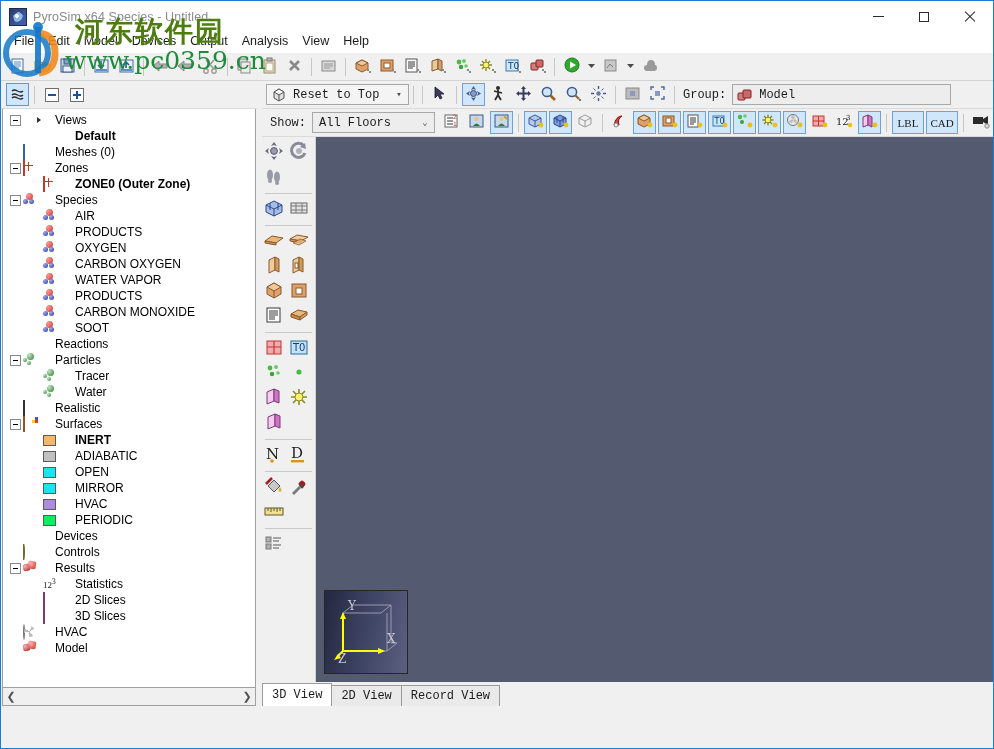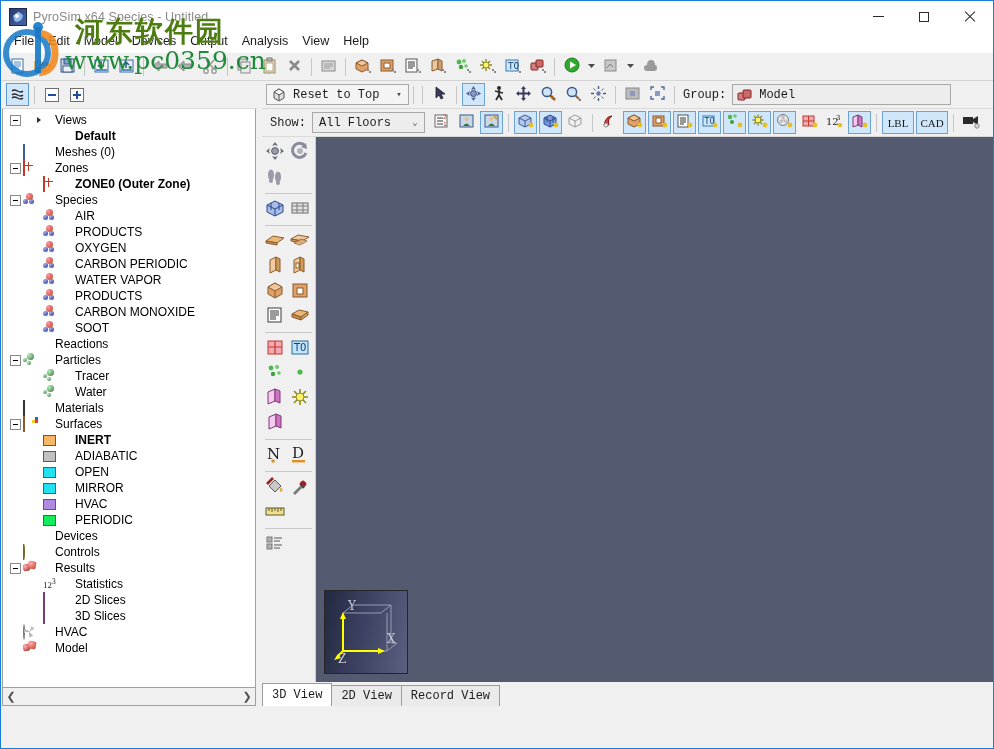--- a/index.html
+++ b/index.html
@@ -460,21 +460,21 @@
           <div class="row">
             <span class="ind" style="width:27px"></span>
             <span class="dash" style="width:13px"></span>
             <span class="ti" style="position:relative"><span class="ic-spec"><i></i><i></i><i></i></span></span>
             <span class="lbl">OXYGEN</span>
           </div>
           <div class="row">
             <span class="ind" style="width:27px"></span>
             <span class="dash" style="width:13px"></span>
             <span class="ti" style="position:relative"><span class="ic-spec"><i></i><i></i><i></i></span></span>
-            <span class="lbl">CARBON PERIODIC</span>
+            <span class="lbl">CARBON OXYGEN</span>
           </div>
           <div class="row">
             <span class="ind" style="width:27px"></span>
             <span class="dash" style="width:13px"></span>
             <span class="ti" style="position:relative"><span class="ic-spec"><i></i><i></i><i></i></span></span>
             <span class="lbl">WATER VAPOR</span>
           </div>
           <div class="row">
             <span class="ind" style="width:27px"></span>
             <span class="dash" style="width:13px"></span>
@@ -514,21 +514,21 @@
           <div class="row">
             <span class="ind" style="width:27px"></span>
             <span class="dash" style="width:13px"></span>
             <span class="ti" style="position:relative"><span class="ic-part"><i></i><i></i><i></i></span></span>
             <span class="lbl">Water</span>
           </div>
           <div class="row">
             <span class="ind" style="width:7px"></span>
             <span class="dash" style="width:13px"></span>
             <span class="ti" style="position:relative"><span class="ic-mat"></span></span>
-            <span class="lbl">Materials</span>
+            <span class="lbl">Realistic</span>
           </div>
           <div class="row">
             <span class="ind" style="width:7px"></span>
             <span class="tgl"></span>
             <span class="ti" style="position:relative"><span class="ic-surf"></span></span>
             <span class="lbl">Surfaces</span>
           </div>
           <div class="row">
             <span class="ind" style="width:27px"></span>
             <span class="dash" style="width:13px"></span>
@@ -725,21 +725,21 @@
             <rect x="1" y="5" width="7" height="7" rx="1" fill="#d08080" stroke="#8a2020"></rect>
             <rect x="6" y="2" width="8" height="8" rx="1" fill="#c96b6b" stroke="#8a2020"></rect>
           </svg>
           <span class="cv">Model</span>
 
         </div>
       </div>
 
       <div class="vbar">
         <span class="label-mono">Show:</span>
-        <div class="combo" style="width:113px;background:#ededed">
+        <div class="combo" style="width:123px;background:#ededed">
           <span class="cv">All Floors</span>
           <span class="caret" style="margin-left:auto">⌄</span>
         </div>
         <div id="showtools" style="display:flex;align-items:center;margin-left:4px">
             <div class="vbtn">
               <span><svg width="17" height="16" viewBox="0 0 17 16">
                   <rect x="2" y="2" width="12" height="12" fill="#fff" stroke="#666"></rect>
                   <path d="M4 5h6M4 8h6M4 11h6" stroke="#333"></path>
                   <text x="10" y="6" font-size="6" fill="#c0392b" font-family="DejaVu Sans, sans-serif">2</text>
                   <text x="10" y="13" font-size="6" fill="#c0392b" font-family="DejaVu Sans, sans-serif">1</text>

